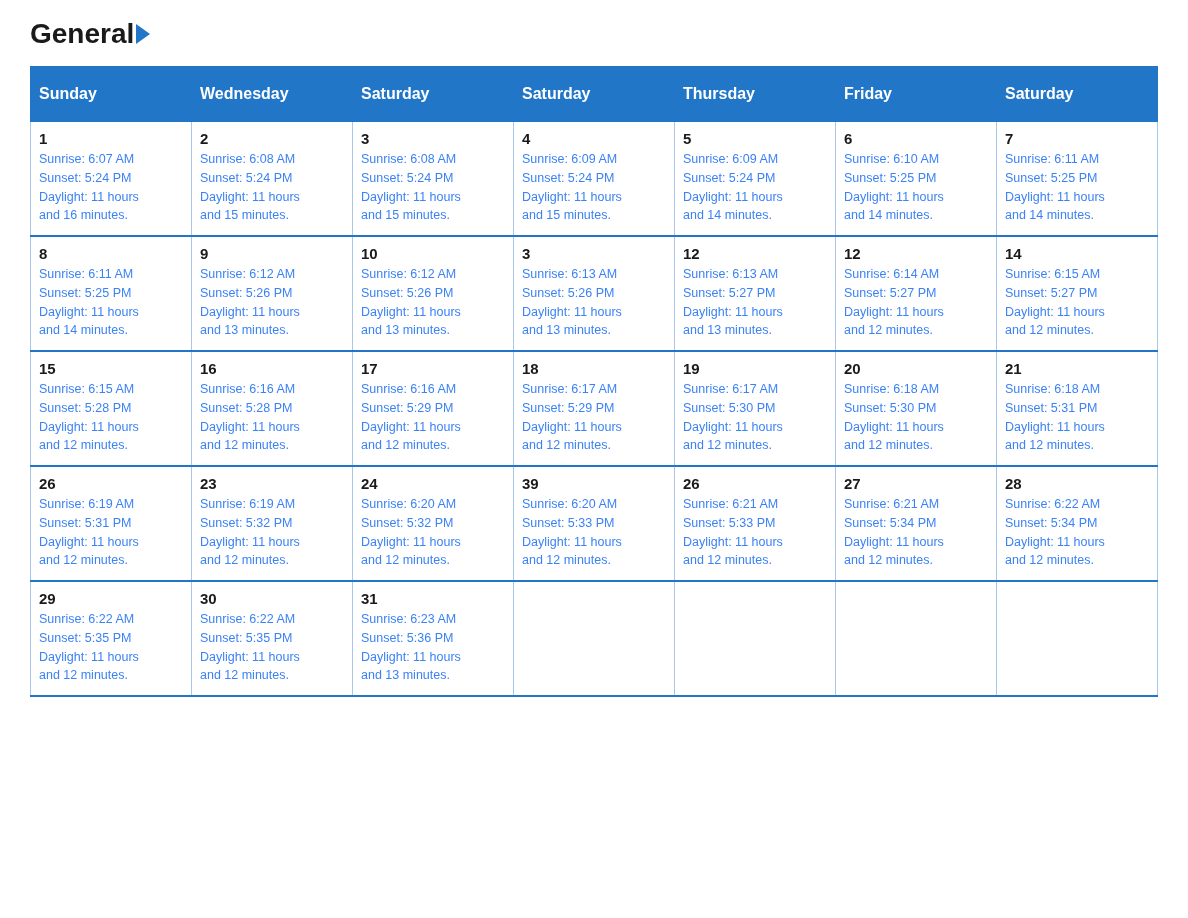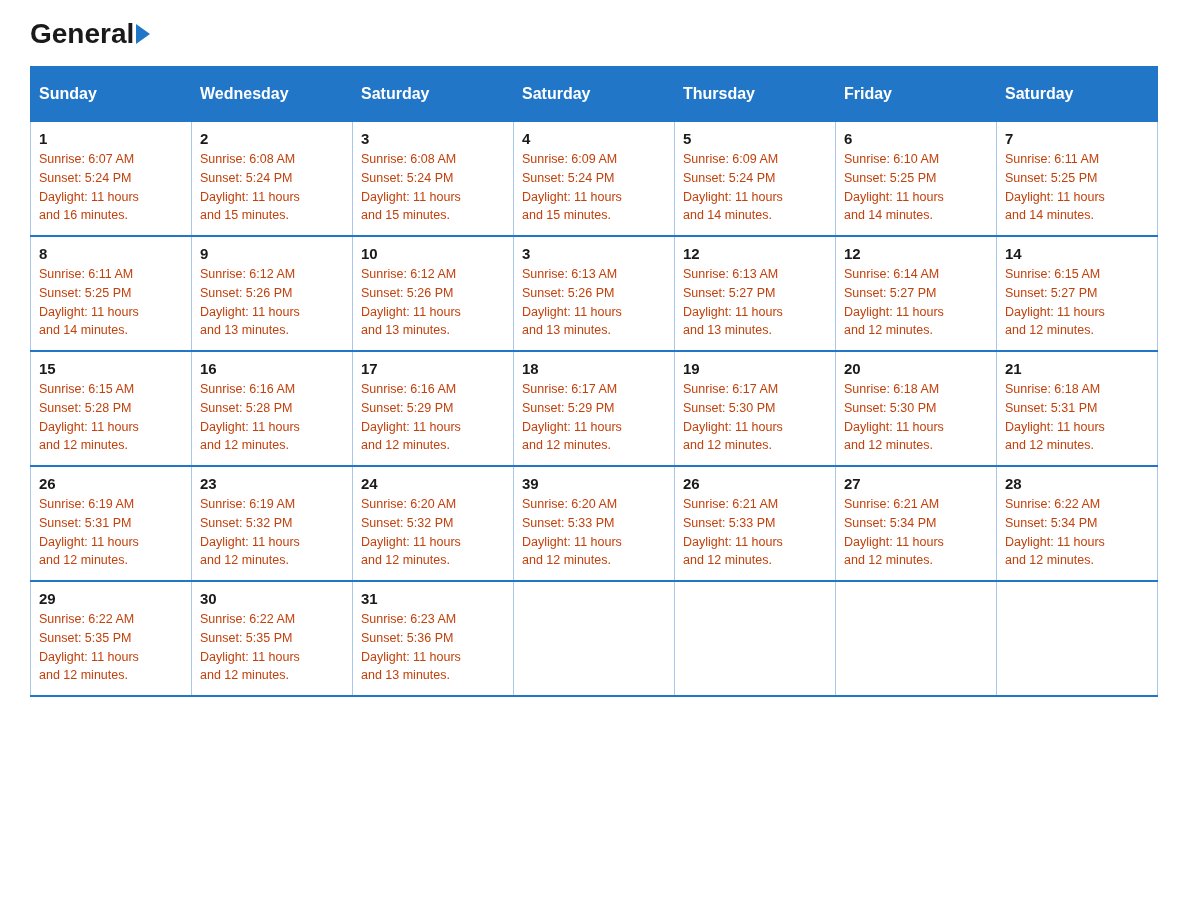--- a/index.html
+++ b/index.html
@@ -77,21 +77,21 @@
     }
     .day-num {
       font-size: 15px;
       font-weight: bold;
       color: #1a1a1a;
       display: block;
       margin-bottom: 3px;
     }
     .day-info {
       font-size: 12.5px;
-      color: #c2410c;
+      color: #3b82f6;
       line-height: 1.5;
     }
     .empty-cell {
       background: #fff;
     }
   </style>
 </head>
 <body>
 
 <div class="header">

